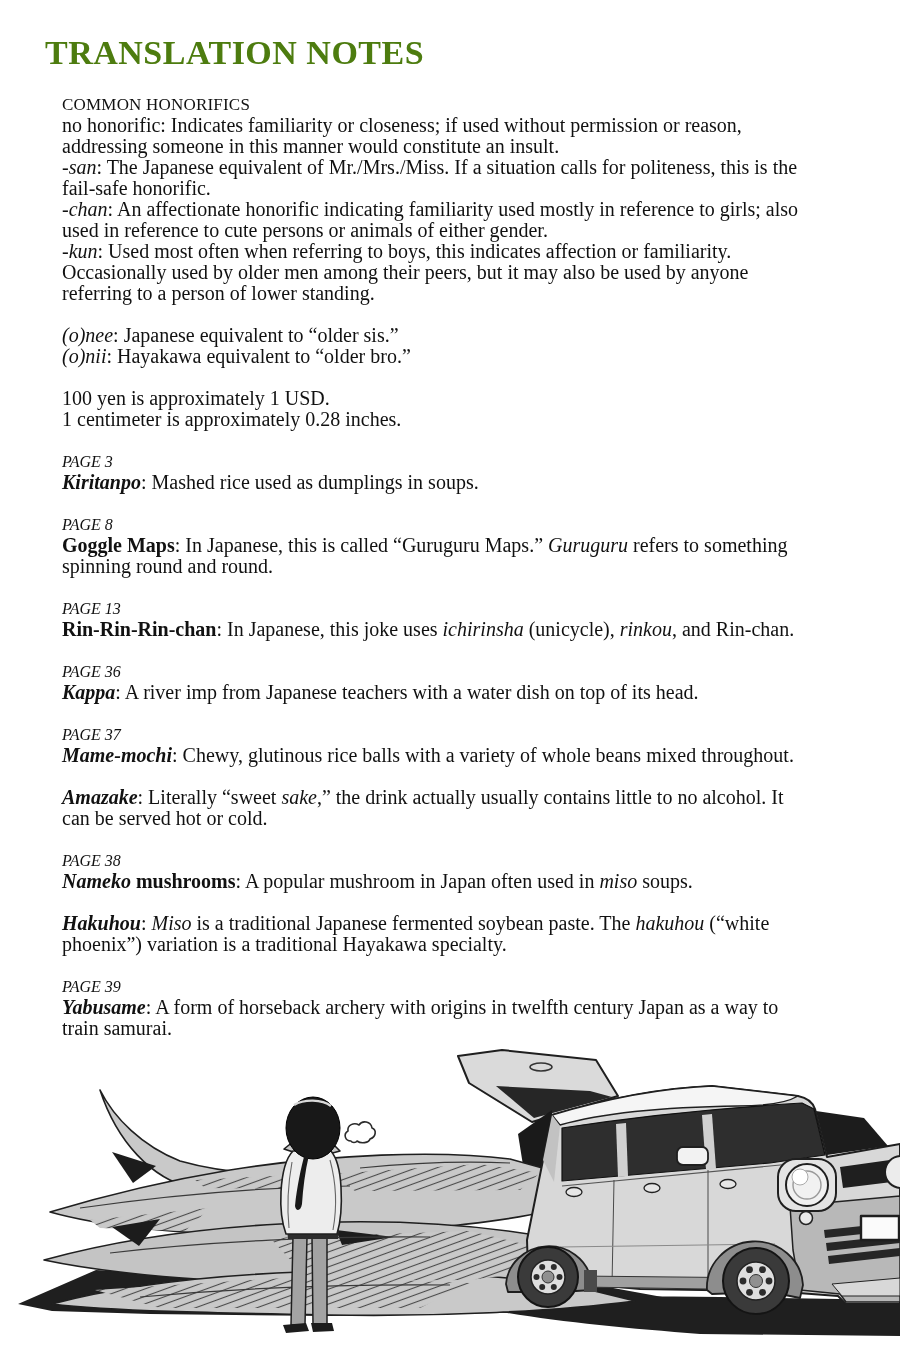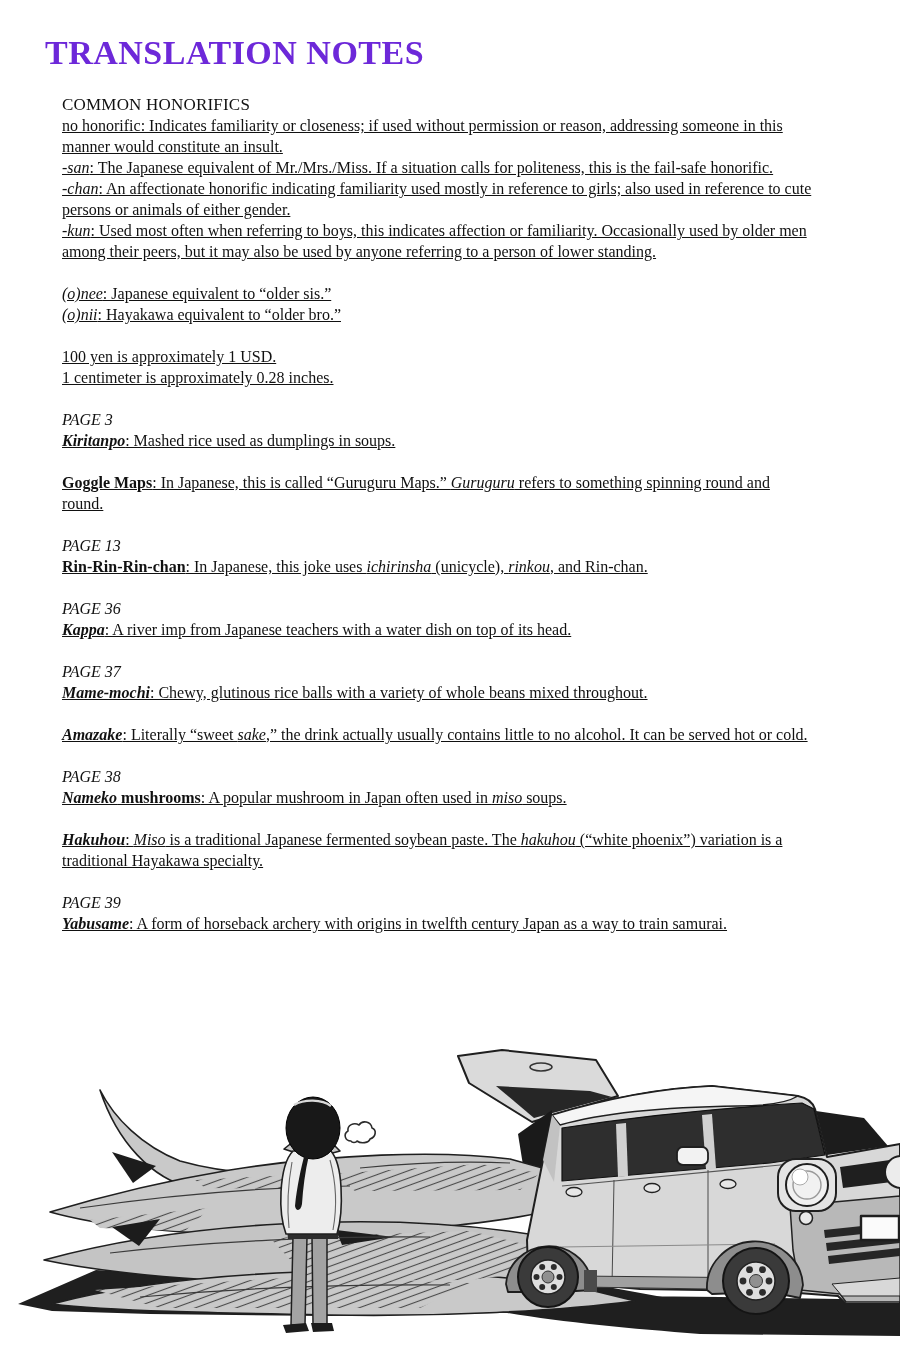--- a/index.html
+++ b/index.html
@@ -1,22 +1,22 @@
 <!DOCTYPE html>
 <html><head>
 <meta charset="utf-8">
 <style>
   html,body{margin:0;padding:0;background:#ffffff;}
   .page{position:relative;width:900px;height:1350px;background:#ffffff;overflow:hidden;
         font-family:"Liberation Serif","DejaVu Serif",serif;color:#111;}
   .content{position:absolute;left:45px;top:34px;width:768px;}
   h1.title{margin:0 0 22px 0;font-size:34px;font-weight:700;letter-spacing:0.5px;
-           font-family:"Liberation Serif","DejaVu Serif",serif;color:#6d28d9;}
+           font-family:"Liberation Serif","DejaVu Serif",serif;color:#4d7c0f;}
   .block{margin:0 0 21px 17px;}
-  .block p{margin:0;font-size:16px;line-height:21px;text-decoration:underline;}
+  .block p{margin:0;font-size:20px;line-height:21px;}
   .caps-heading{font-size:17px;line-height:21px;letter-spacing:0.2px;font-weight:400;}
   .page-heading{font-size:16px;line-height:21px;font-style:italic;}
   .i{font-style:italic;}
   .b{font-weight:bold;}
   .illustration{position:absolute;left:0;top:1040px;width:900px;height:310px;}
 </style>
 </head>
 <body>
 
 <div class="page">
@@ -36,20 +36,21 @@
         </div>
         <div class="block">
           <p><span>100 yen is approximately 1 USD.</span></p>
           <p><span>1 centimeter is approximately 0.28 inches.</span></p>
         </div>
         <div class="block">
           <div class="page-heading">PAGE 3</div>
           <p><span class="i b">Kiritanpo</span><span>: Mashed rice used as dumplings in soups.</span></p>
         </div>
         <div class="block">
+          <div class="page-heading">PAGE 8</div>
           <p><span class="b">Goggle Maps</span><span>: In Japanese, this is called “Guruguru Maps.” </span><span class="i">Guruguru</span><span> refers to something spinning round and round.</span></p>
         </div>
         <div class="block">
           <div class="page-heading">PAGE 13</div>
           <p><span class="b">Rin-Rin-Rin-chan</span><span>: In Japanese, this joke uses </span><span class="i">ichirinsha</span><span> (unicycle), </span><span class="i">rinkou</span><span>, and Rin-chan.</span></p>
         </div>
         <div class="block">
           <div class="page-heading">PAGE 36</div>
           <p><span class="i b">Kappa</span><span>: A river imp from Japanese teachers with a water dish on top of its head.</span></p>
         </div>

